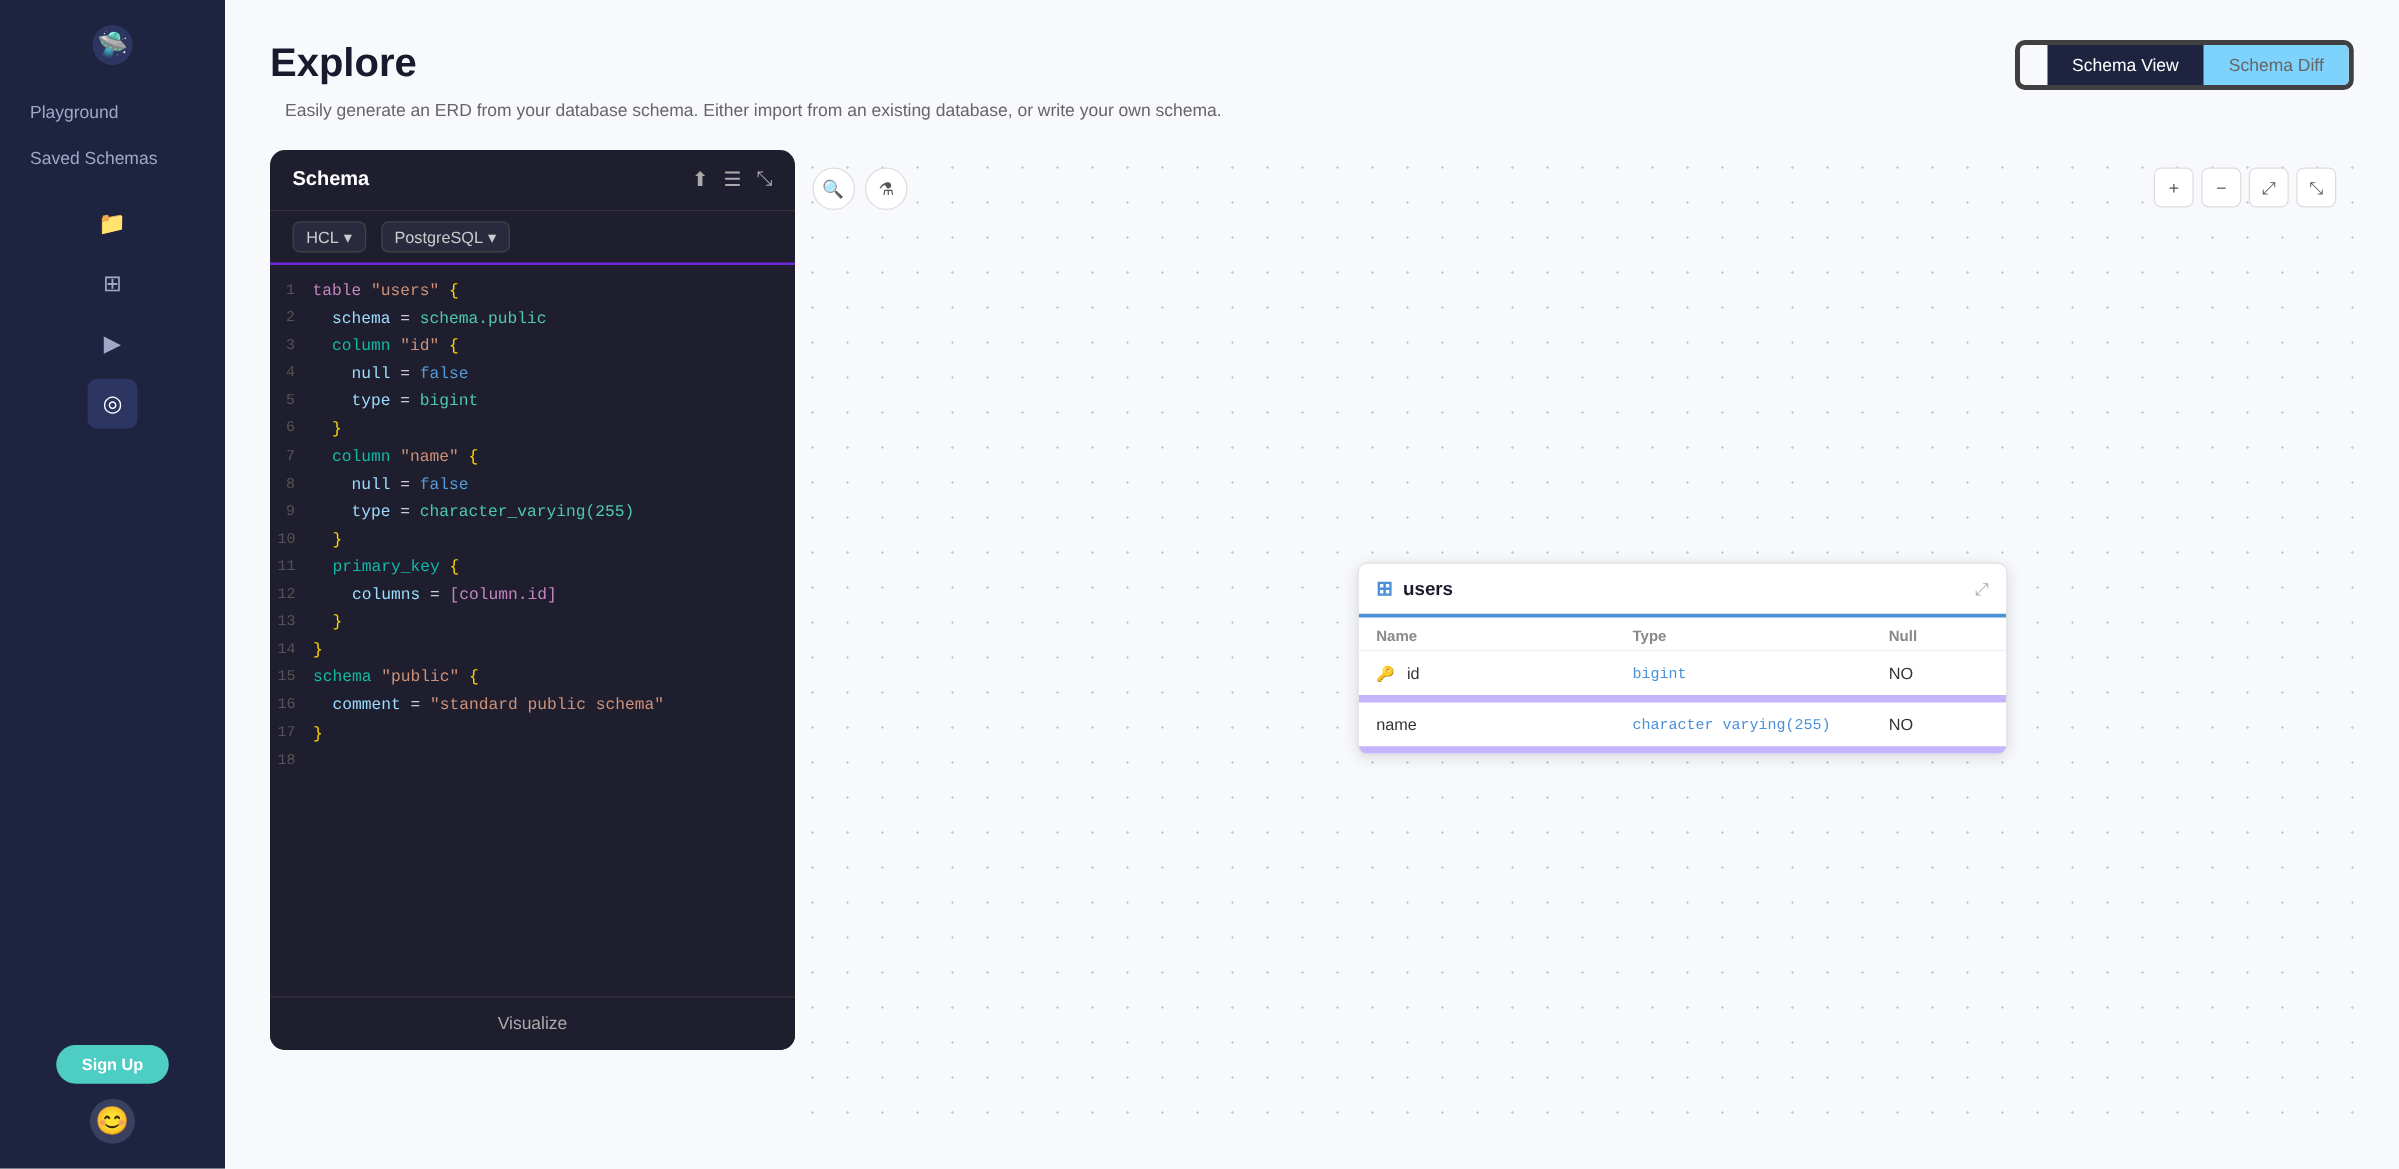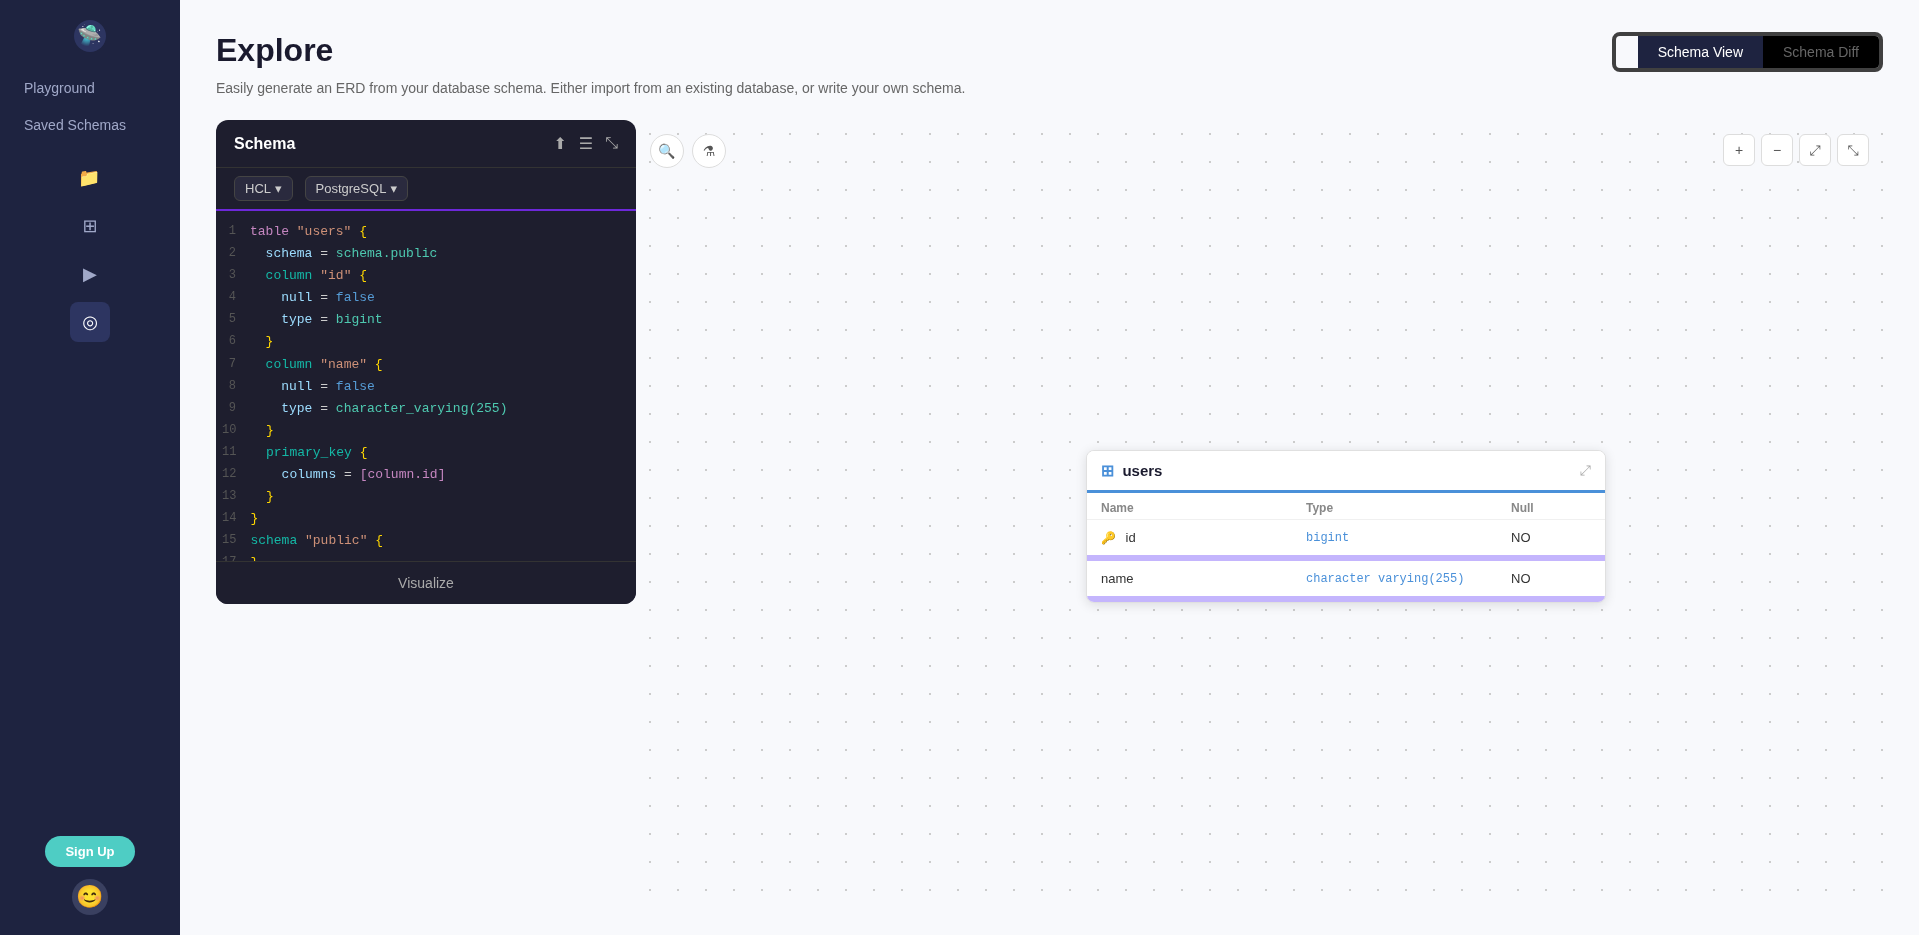--- a/index.html
+++ b/index.html
@@ -98,35 +98,36 @@
     }
     .page-title {
       font-size: 32px;
       font-weight: 700;
       color: #1a1a2e;
     }
     .page-desc {
       color: #666;
       font-size: 14px;
       margin-bottom: 24px;
+      margin-left: 12px;
     }
     .view-toggle {
       display: flex;
       border-radius: 8px;
       overflow: hidden;
       border: 4px solid #404040;
       padding-left: 22px;
     }
     .view-toggle-btn {
       padding: 8px 20px;
       font-size: 14px;
       font-weight: 500;
       cursor: pointer;
       border: none;
-      background: #000000;
+      background: #7dd3fc;
       color: #666;
     }
     .view-toggle-btn.active {
       background: #1e2340;
       color: #fff;
     }
 
     
     .content-area {
       display: flex;
@@ -137,21 +138,21 @@
 
     
     .schema-panel {
       width: 420px;
       min-width: 420px;
       background: #1e1e2e;
       border-radius: 12px;
       display: flex;
       flex-direction: column;
       overflow: hidden;
-      height: 484px;
+      height: 720px;
     }
     .schema-header {
       display: flex;
       align-items: center;
       justify-content: space-between;
       padding: 14px 18px;
       border-bottom: 1px solid #333;
     }
     .schema-title {
       color: #fff;
@@ -465,20 +466,24 @@
           </div>
           <div class="code-line">
             <span class="line-num">14</span>
             <span class="code-content"><span class="kw-brace">}</span></span>
           </div>
           <div class="code-line">
             <span class="line-num">15</span>
             <span class="code-content"><span class="kw-column">schema</span><span class="kw-string"> "public"</span><span class="kw-brace"> {</span></span>
           </div>
           <div class="code-line">
+            <span class="line-num">16</span>
+            <span class="code-content"><span class="kw-eq">  comment</span><span> = </span><span class="kw-string">"standard public schema"</span></span>
+          </div>
+          <div class="code-line">
             <span class="line-num">17</span>
             <span class="code-content"><span class="kw-brace">}</span></span>
           </div>
           <div class="code-line">
             <span class="line-num">18</span>
             <span class="code-content"><span></span></span>
           </div>
         </div>
       <div class="visualize-bar">
         <button class="visualize-btn">Visualize</button>

